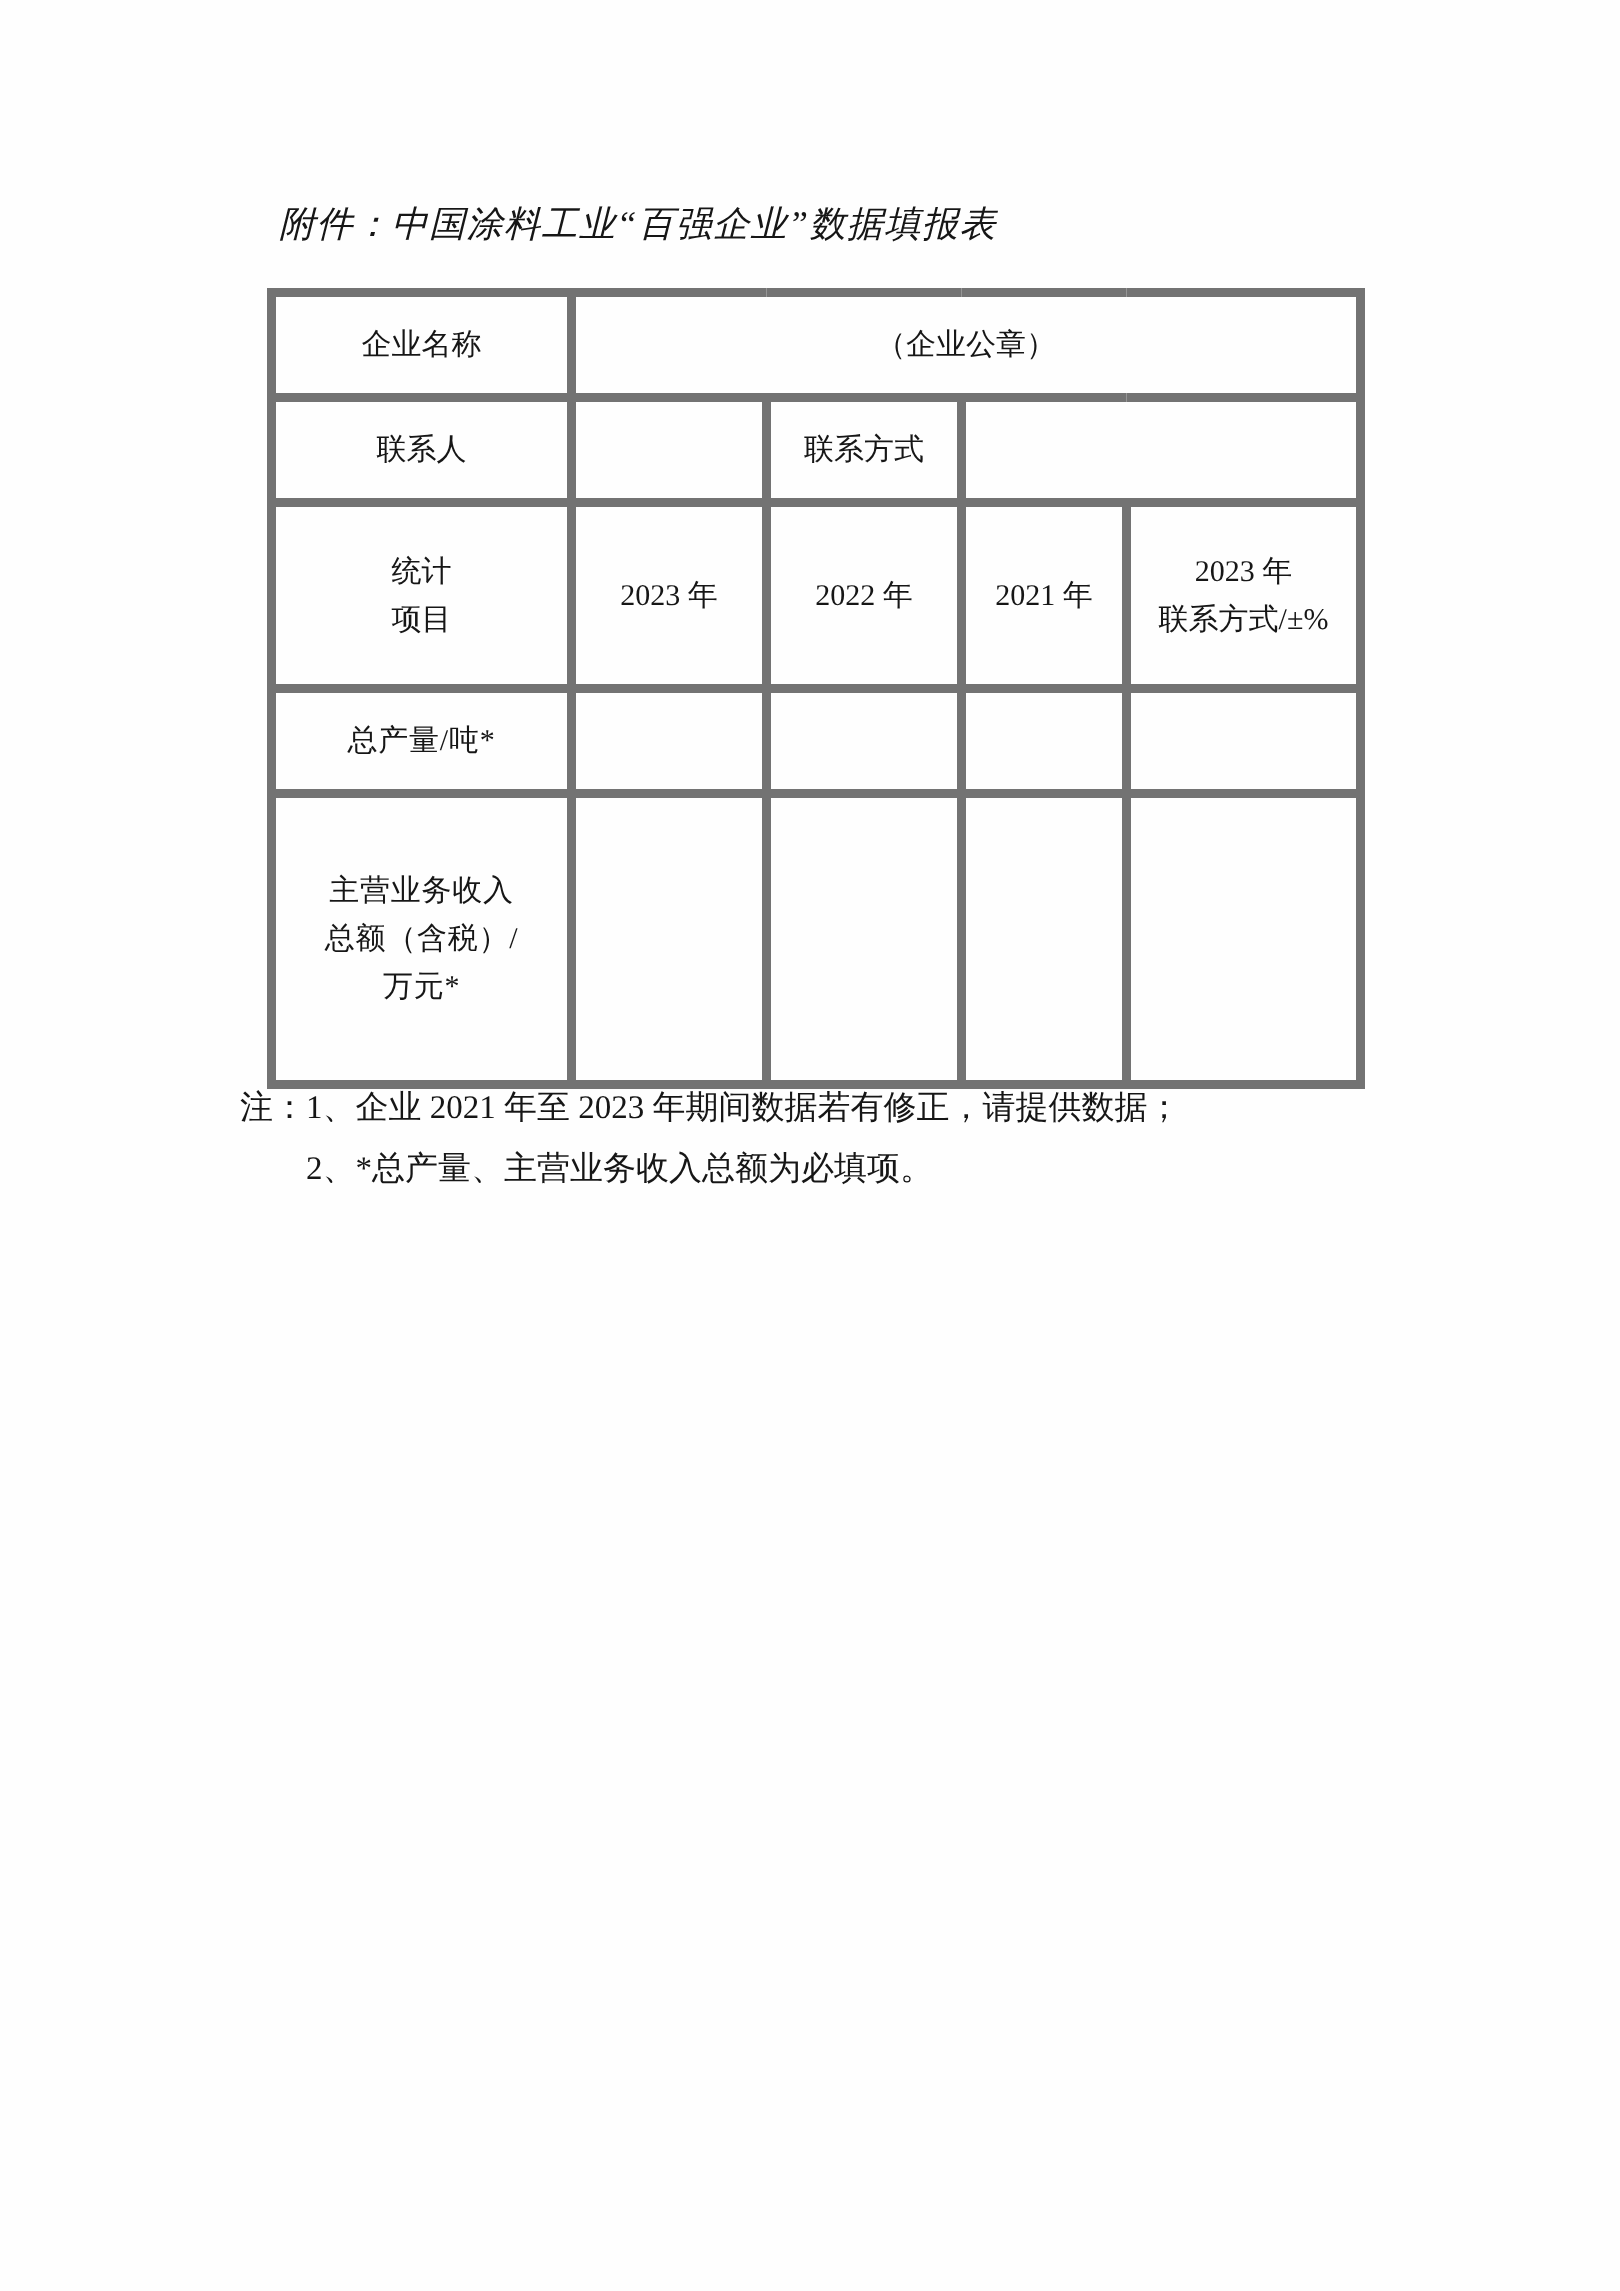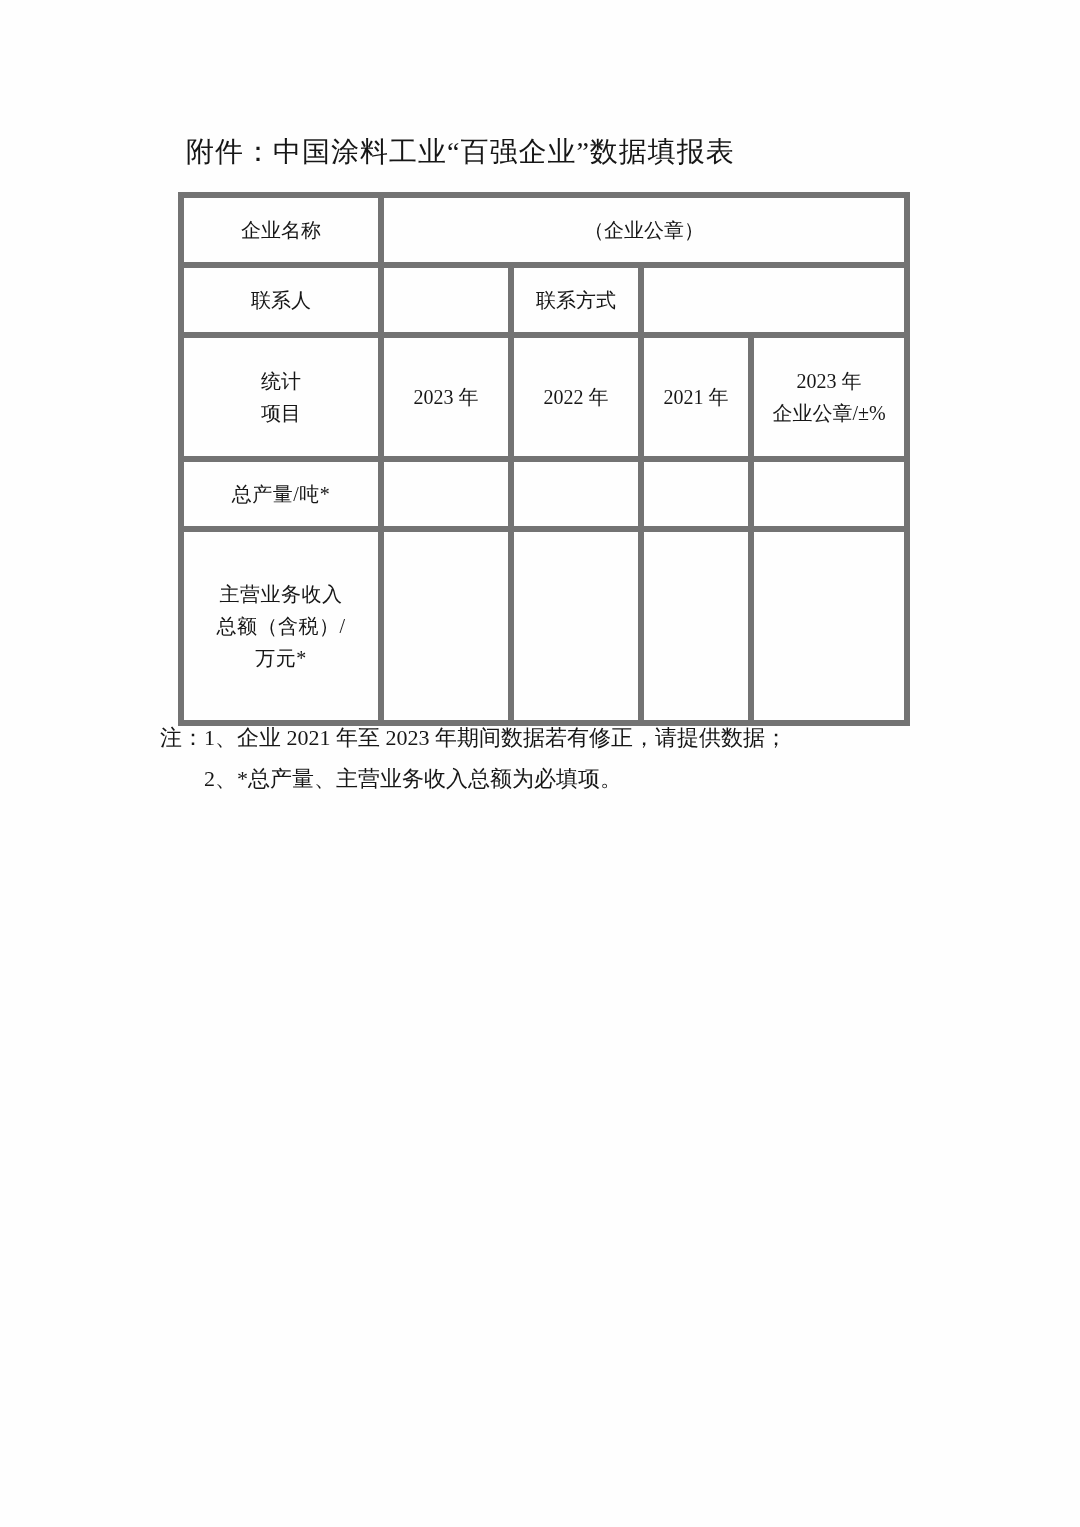--- a/index.html
+++ b/index.html
@@ -20,24 +20,25 @@
     left: 0;
     top: 0;
     width: 1080px;
     height: 1527px;
     background: #fefefe;
   }
   .doc-title {
     position: absolute;
     left: 186px;
     top: 133px;
-    font-size: 28px;
+    font-size: 24px;
     letter-spacing: 1px;
     white-space: nowrap;
     color: #161616;
+    font-style: italic;
   }
   table.form {
     position: absolute;
     left: 178px;
     top: 192px;
     width: 726px;
     border-collapse: collapse;
     table-layout: fixed;
   }
   table.form td {
@@ -132,21 +133,21 @@
       <tr class="row-head">
         <td class="stat-label">
           <span>统计</span>
           <span>项目</span>
         </td>
         <td class="year-cell">2023 年</td>
         <td class="year-cell">2022 年</td>
         <td class="year-cell">2021 年</td>
         <td class="growth-cell">
           <span>2023 年</span>
-          <span>企业公章/±%</span>
+          <span>联系方式/±%</span>
         </td>
       </tr>
       <tr class="row-output">
         <td class="left-label">总产量/吨*</td>
         <td></td>
         <td></td>
         <td></td>
         <td></td>
       </tr>
       <tr class="row-revenue">

